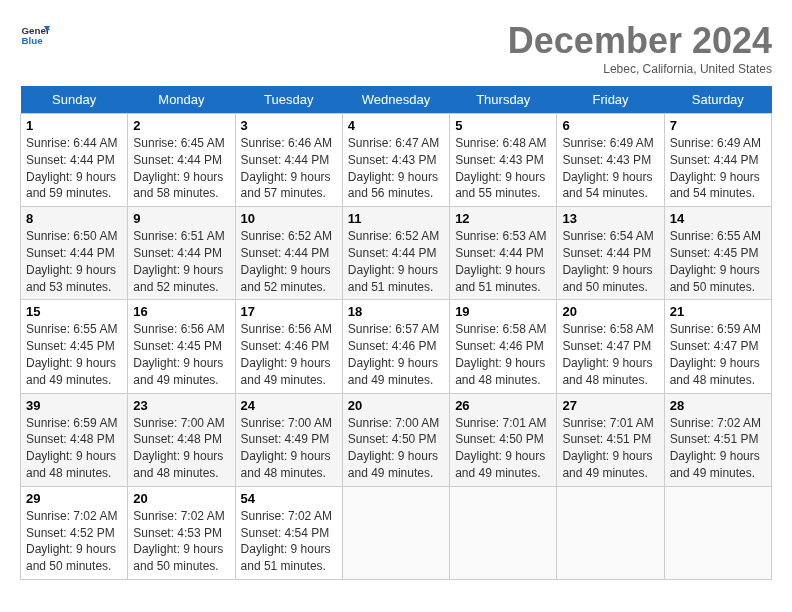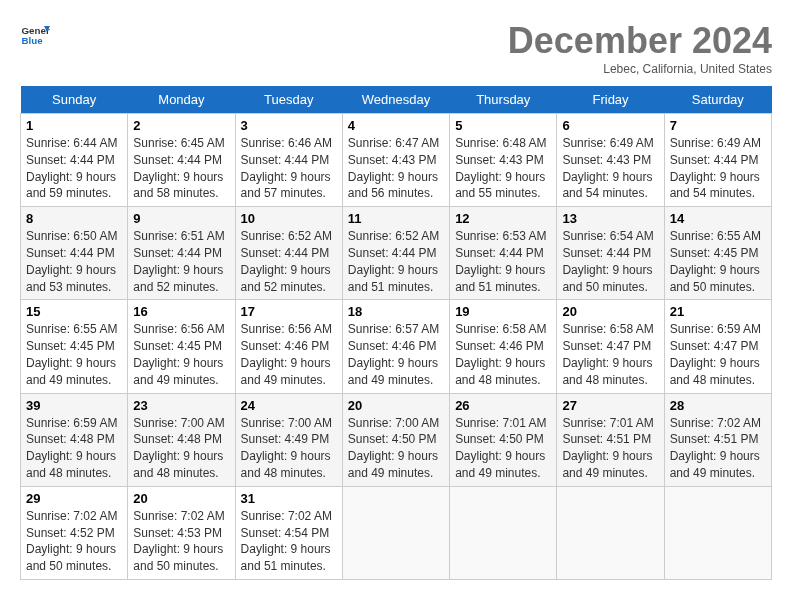--- a/index.html
+++ b/index.html
@@ -229,21 +229,21 @@
       <tr>
         <td>
           <span class="day-number">29</span>
           <div class="day-info">Sunrise: 7:02 AM<br>Sunset: 4:52 PM<br>Daylight: 9 hours and 50 minutes.</div>
         </td>
         <td>
           <span class="day-number">20</span>
           <div class="day-info">Sunrise: 7:02 AM<br>Sunset: 4:53 PM<br>Daylight: 9 hours and 50 minutes.</div>
         </td>
         <td>
-          <span class="day-number">31</span>
+          <span class="day-number">54</span>
           <div class="day-info">Sunrise: 7:02 AM<br>Sunset: 4:54 PM<br>Daylight: 9 hours and 51 minutes.</div>
         </td>
         <td class="empty-cell"></td>
         <td class="empty-cell"></td>
         <td class="empty-cell"></td>
         <td class="empty-cell"></td>
       </tr>
     </tbody>
 </table>
 

